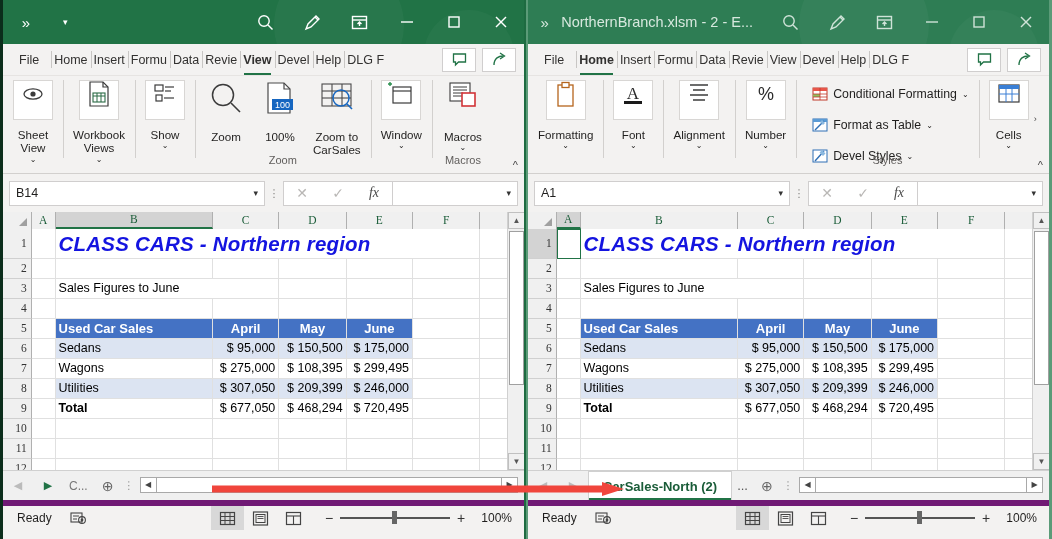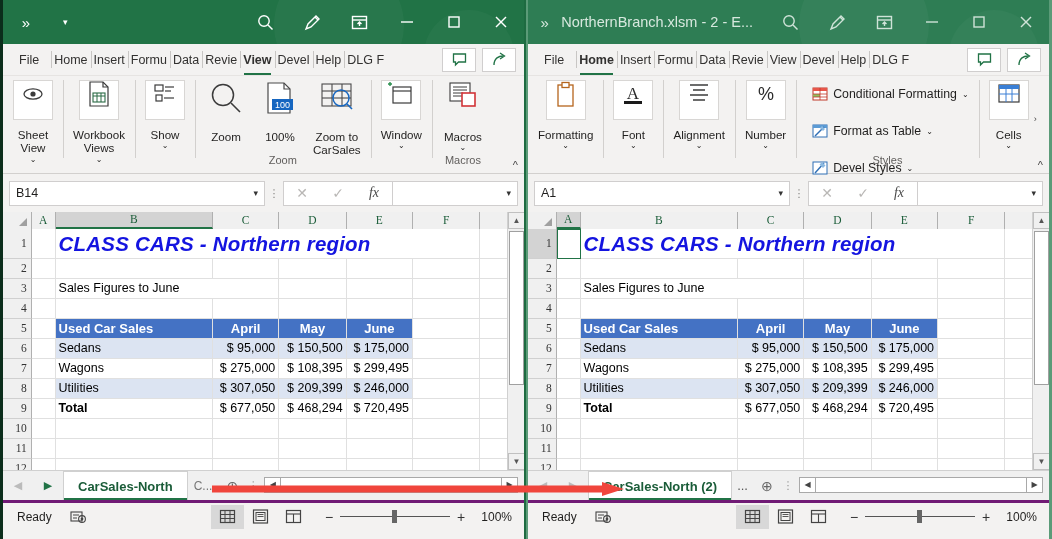--- a/index.html
+++ b/index.html
@@ -129,21 +129,21 @@
   .ghosttab { display:flex; align-items:center; padding:0 6px; font-size:12px; color:#777; }
   .plusbtn { width:28px; display:flex; align-items:center; justify-content:center; color:#666; font-size:14px; }
   .tabdots { width:14px; display:flex; align-items:center; justify-content:center; color:#999; font-size:11px; }
   .hscroll { flex:1; display:flex; align-items:center; padding:2px 6px 4px 4px; }
   .hs-btn { width:17px; height:16px; border:1px solid #a9a9a9; background:#fff; display:flex; align-items:center;
             justify-content:center; font-size:8px; color:#444; }
   .hs-track { flex:1; height:16px; background:#fff; border-top:1px solid #a9a9a9; border-bottom:1px solid #a9a9a9; }
   .ellip { display:flex; align-items:center; padding:0 5px; font-size:13px; color:#555; }
 
   
-  .statusbar { height:30px; background:#f3f2f1; display:flex; align-items:center; border-top:3px solid #701a75;
+  .statusbar { height:30px; background:#f3f2f1; display:flex; align-items:center; border-top:6px solid #701a75;
                font-size:12px; color:#201f1e; }
   .st-ready { padding-left:14px; }
   .st-rec { margin-left:18px; display:flex; align-items:center; }
   .st-views { margin-left:auto; display:flex; align-items:center; }
   .vbtn { width:33px; height:24px; display:flex; align-items:center; justify-content:center; }
   .vbtn.on { background:#d8d8d8; }
   .zoomctl { display:flex; align-items:center; gap:0; margin-left:8px; }
   .zmsign { width:22px; text-align:center; font-size:14px; color:#333; }
   .zmtrack { width:110px; height:1.5px; background:#555; position:relative; }
   .zmthumb { position:absolute; left:52px; top:-6px; width:5px; height:13px; background:#666; }
@@ -518,23 +518,20 @@
       <div class="vs-btn">▲</div>
       <div class="vs-thumb" style="top:19px;height:154px"></div>
       <div class="vs-btn" style="position:absolute;bottom:0">▼</div>
     </div>
   </div>
       <div class="tabbar">
       <div class="navarrows">
         <span style="color:#bbb">◀</span>
         <span style="color:#217346">▶</span>
       </div>
-      <div class="sheettab">
-          <span>CarSales-North</span>
-        </div>
       <div class="ghosttab">
           <span>C...</span>
         </div>
       <div class="plusbtn">⊕</div>
       <div class="tabdots">⋮</div>
       <div class="hscroll">
         <div class="hs-btn">◀</div>
         <div class="hs-track"></div>
         <div class="hs-btn">▶</div>
       </div>
@@ -722,21 +719,21 @@
           <div class="bi">
               <svg width="26" height="26" viewBox="0 0 26 26">
                 <text x="13" y="19" font-size="18" text-anchor="middle" fill="#2b2b2b" font-family="Liberation Sans, sans-serif">%</text>
               </svg>
             </div>
           <div class="bl">Number</div>
           <div class="dn">⌄</div>
         </div>
         </div>
         <div class="grp">
-          <div style="display:flex;flex-direction:column;padding:6px 6px 0 8px;gap:13px;">
+          <div style="display:flex;flex-direction:column;padding:6px 6px 0 8px;gap:7px;">
             <div class="smallrow">
           <span class="si"><svg width="16" height="16" viewBox="0 0 16 16">
                   <rect x="1" y="2" width="14" height="12" fill="#fff" stroke="#c0392b" stroke-width="1"></rect>
                   <rect x="1" y="2" width="14" height="3" fill="#e8564a"></rect>
                   <rect x="1" y="8" width="7" height="3" fill="#8fbf5f"></rect>
                   <g stroke="#c0392b" stroke-width=".8">
                     <line x1="8" y1="2" x2="8" y2="14"></line>
                     <line x1="1" y1="8" x2="15" y2="8"></line>
                     <line x1="1" y1="11" x2="15" y2="11"></line>
                   </g>

